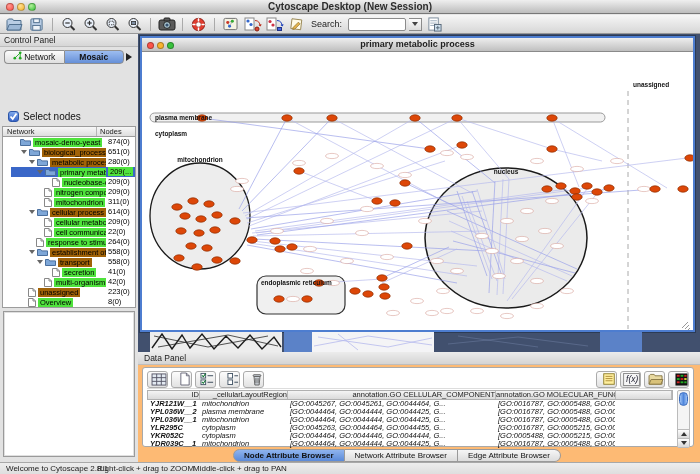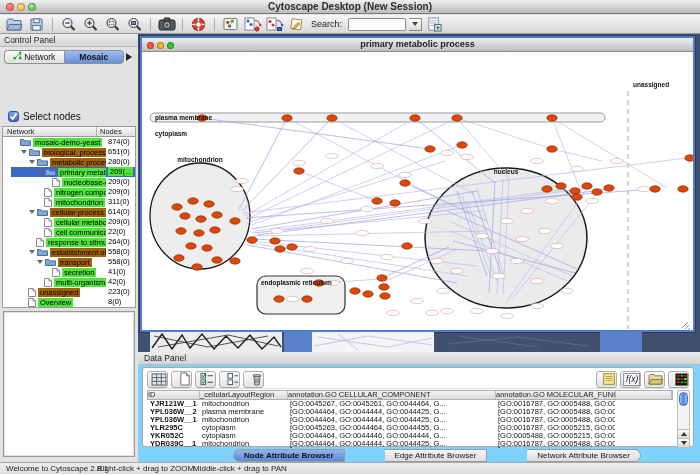--- a/index.html
+++ b/index.html
@@ -83,49 +83,49 @@
     border:2px solid #4d7dd0;background:#fff;box-shadow:0 0 0 1px #2c3b55;}
   .netwin-tb{height:14px;background:linear-gradient(#eeeeee,#bfbfbf);
     border-bottom:1px solid #8a8a8a;position:relative;}
   .ntl{position:absolute;top:4px;width:7px;height:7px;border-radius:50%;border:1px solid rgba(0,0,0,.3);}
   .ntl.r{left:5px;background:#fd5349;} .ntl.y{left:15px;background:#f9b32e;} .ntl.g{left:25px;background:#39c23d;}
   .netwin-tb .ttl{position:absolute;left:0;right:0;top:1px;text-align:center;
     font-size:9px;font-weight:bold;color:#222;}
   #net-svg{display:block;background:#fff;}
   .fragstrip{position:absolute;left:0;top:298px;width:562px;height:20px;}
   
-  .dpanel{position:absolute;left:138px;top:352px;width:562px;height:110px;background:#7dd3fc;}
+  .dpanel{position:absolute;left:138px;top:352px;width:562px;height:110px;background:#fdba74;}
   .dp-head{height:13px;padding:1px 0 0 6px;font-size:8.5px;color:#222;
     background:linear-gradient(#ececec,#d4d4d4);border-bottom:1px solid #bdbdbd;}
   .dp-body{position:absolute;left:4px;top:15px;width:552px;height:80px;background:#fff;
     border:1px solid #a9a9a9;border-radius:3px;}
   .dp-toolbar{position:absolute;left:4px;top:2px;right:4px;height:19px;display:flex;
     align-items:center;gap:3px;border-bottom:1px solid #ddd;}
   .dbtn{width:21px;height:17px;border:1px solid #ababab;border-radius:3px;
     background:linear-gradient(#fcfcfc,#e2e2e2);display:flex;align-items:center;justify-content:flex-end;}
   .dp-sp{flex:1;}
   .dtable{position:absolute;left:4px;top:22px;width:526px;height:58px;font-size:7.5px;}
   .dt-hrow{display:flex;height:10px;background:linear-gradient(#f4f4f4,#dadada);
     border:1px solid #b0b0b0;}
-  .dt-h{border-right:1px solid #b9b9b9;text-align:left;line-height:8px;overflow:hidden;
+  .dt-h{border-right:1px solid #b9b9b9;text-align:right;line-height:8px;overflow:hidden;
     white-space:nowrap;color:#222;}
   .dt-row{display:flex;height:8px;line-height:8px;}
-  .dt-c{overflow:hidden;white-space:nowrap;padding-left:3px;color:#111;}
+  .dt-c{overflow:hidden;white-space:nowrap;padding-left:3px;color:#111;font-style:italic;}
   .dt-c.id{font-weight:bold;}
   .w1{width:52px;} .w2{width:88px;} .w3{width:208px;} .w4{width:120px;} .w5{flex:1;}
   .vsb{position:absolute;left:534px;top:22px;width:13px;height:58px;border:1px solid #bbb;
     background:#f4f4f4;border-radius:2px;}
   .vsb .thumb{position:absolute;left:1px;top:1px;width:9px;height:14px;border-radius:5px;
     background:linear-gradient(90deg,#9dc2f4,#4f86dc,#9dc2f4);border:1px solid #3a6cc0;}
   .vsb .btn{position:absolute;left:0px;width:11px;height:9px;display:flex;align-items:center;
     justify-content:center;background:linear-gradient(#fdfdfd,#d8d8d8);border-top:1px solid #bbb;}
   .vsb .up{bottom:9px;} .vsb .dn{bottom:0;}
   .stri-u{width:0;height:0;border:3px solid transparent;border-bottom:4px solid #333;margin-top:-3px;}
   .stri-d{width:0;height:0;border:3px solid transparent;border-top:4px solid #333;margin-bottom:-3px;}
-  .dp-tabs{position:absolute;left:95px;top:97px;height:13px;display:flex;gap:40px;}
+  .dp-tabs{position:absolute;left:95px;top:97px;height:13px;display:flex;}
   .dp-tab{height:13px;padding:0 10px;border:1px solid #9a9a9a;border-left:none;
     background:linear-gradient(#f6f6f6,#dcdcdc);font-size:8px;line-height:11px;color:#111;}
   .dp-tab:first-child{border-left:1px solid #9a9a9a;border-radius:7px 0 0 7px;}
   .dp-tab:last-child{border-radius:0 7px 7px 0;}
   .dp-tab.active{background:linear-gradient(#8fb4ee,#5b8ad8);font-weight:bold;}
   
   .statusbar{position:absolute;left:0;top:462px;width:700px;height:16px;
     background:linear-gradient(#ededed,#d9d9d9);border-top:1px solid #a8a8a8;font-size:8px;color:#222;}
   .statusbar span{position:absolute;top:1px;white-space:nowrap;}
 </style>
@@ -830,22 +830,22 @@
       <span class="btn up">
           <span class="stri-u"></span>
         </span>
       <span class="btn dn">
           <span class="stri-d"></span>
         </span>
     </div>
   </div>
   <div class="dp-tabs">
       <div class="dp-tab active">Node Attribute Browser</div>
+      <div class="dp-tab">Network Attribute Browser</div>
       <div class="dp-tab">Edge Attribute Browser</div>
-      <div class="dp-tab">Network Attribute Browser</div>
     </div>
 </div>
 
 <div class="statusbar">
   <span style="left:6px">Welcome to Cytoscape 2.8.1</span>
   <span style="left:97px">Right-click + drag to ZOOM</span>
   <span style="left:193px">Middle-click + drag to PAN</span>
 </div>
 
 </body></html>

